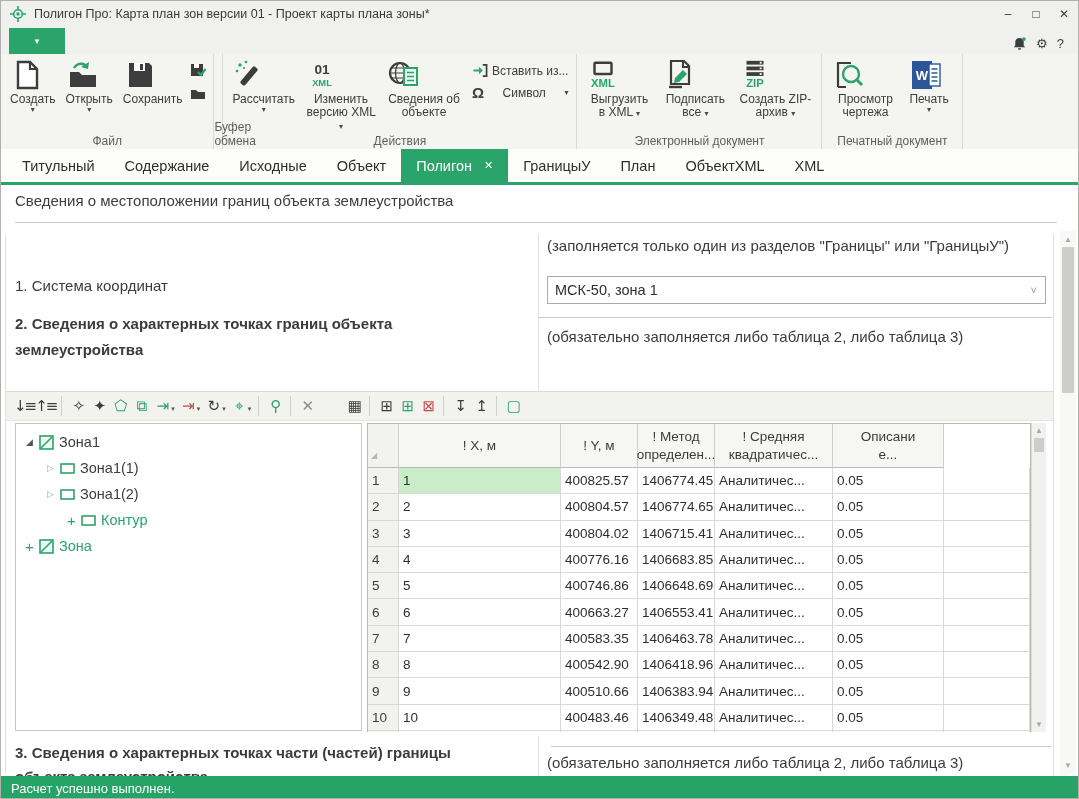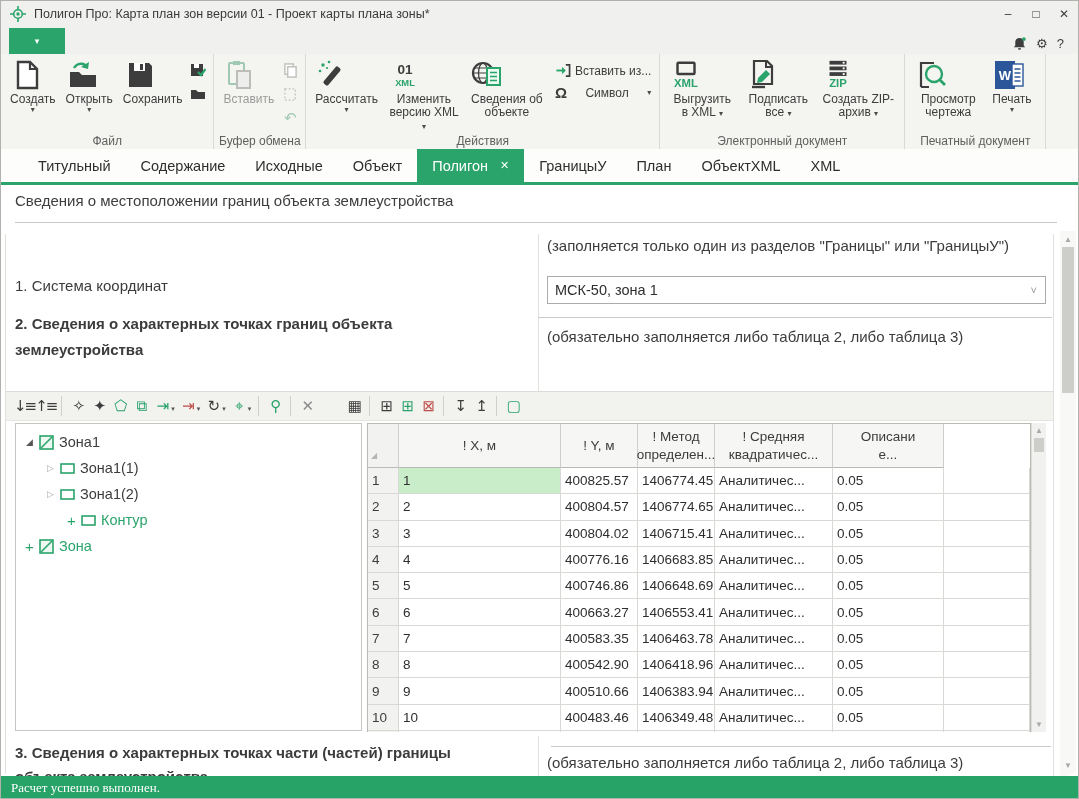--- a/index.html
+++ b/index.html
@@ -30,21 +30,21 @@
   .lbl{margin-top:2px;font-size:12px;line-height:13px;text-align:center;color:#3d3d3d;}
   .arr{font-size:8px;color:#4a4a4a;}
   .blk{display:block;line-height:8px;}
   .dis .lbl{color:#9b9b9b;}
   .smallcol{display:flex;flex-direction:column;gap:6px;margin:4px 2px 0 2px;}
   .sbtn{width:18px;height:18px;display:flex;align-items:center;justify-content:center;}
   .vstack{display:flex;flex-direction:column;gap:6px;margin:6px 4px 0 6px;}
   .srow{display:flex;align-items:center;gap:4px;font-size:12px;color:#3d3d3d;white-space:nowrap;justify-content:space-between;}
   .omega{font-size:15px;font-weight:bold;color:#3d3d3d;}
   
-  .doctabs{position:absolute;left:0;top:148px;right:0;height:33px;background:#fdfdfc;display:flex;align-items:stretch;padding-left:22px;}
+  .doctabs{position:absolute;left:0;top:148px;right:0;height:33px;background:#fdfdfc;display:flex;align-items:stretch;padding-left:6px;}
   .dtab{display:flex;align-items:center;padding:0 15px;font-size:14.5px;color:#2e2e2e;}
   .dtab.active{background:#2aa46b;color:#fff;}
   .dtab .x{margin-left:12px;font-size:11px;}
   .greenbar{position:absolute;left:0;top:181px;right:0;height:3px;background:#2aa46b;}
   
   .content{position:absolute;left:0;top:184px;width:1077px;height:591px;background:#fff;overflow:hidden;border-radius:12px;}
   .sec-title{position:absolute;left:14px;top:7px;font-size:15px;}
   .rule{position:absolute;border-top:1px solid #c9c9c6;}
   .vline{position:absolute;border-left:1px solid #e0e0dd;}
   .note{position:absolute;font-size:15px;color:#3c3c3c;}
@@ -81,21 +81,21 @@
          padding:0 4px;font-size:13.5px;color:#2e2e2e;overflow:hidden;white-space:nowrap;}
   .ncell{background:#f2f2f0;color:#3d3d3d;}
   .selcell{background:#c9edc9;}
   
   .vscroll{position:absolute;background:#f1f1ef;border-left:1px solid #dcdcd8;}
   .sb-arrow{position:absolute;left:0;right:0;text-align:center;font-size:8px;color:#a9a9a5;}
   .sb-thumb{position:absolute;left:2px;right:2px;background:#cdcdc9;}
   .tbl-vscroll{left:664px;top:0;bottom:0;width:14px;}
   .main-vscroll{left:1059px;top:46px;bottom:0;width:16px;border-left:none;background:#f8f8f6;}
   
-  .statusbar{position:absolute;left:0;top:775px;right:0;height:24px;background:#27a368;color:#fff;display:flex;align-items:center;padding-left:10px;font-size:13px;font-family:Liberation Serif, serif;}
+  .statusbar{position:absolute;left:0;top:775px;right:0;height:24px;background:#27a368;color:#fff;display:flex;align-items:center;padding-left:10px;font-size:13px;}
 </style>
 </head>
 <body>
 
 <div class="win">
 
   <div class="titlebar">
     <svg class="appicon" viewBox="0 0 16 16">
       <circle cx="8" cy="8" r="4.3" fill="none" stroke="#2aa46b" stroke-width="1.6"></circle>
       <circle cx="8" cy="8" r="1.7" fill="#2aa46b"></circle>
@@ -167,46 +167,20 @@
             <svg width="16" height="16" viewBox="0 0 16 16">
               <path d="M1 13V4h5l2 2h7v7z" fill="#3d3d3d"></path>
             </svg>
           </div>
         </div>
       </div>
       <div class="glabel">Файл</div>
     </div>
 
     <div class="rgroup">
-      <div class="rbtns">
-        <div class="bigbtn dis">
-          <svg class="bicon" viewBox="0 0 32 32">
-            <rect x="5" y="4" width="15" height="21" rx="1" fill="none" stroke="#9fc9b2" stroke-width="2"></rect>
-            <rect x="9" y="2" width="7" height="4" fill="#9fc9b2"></rect>
-            <path d="M13 12h13v17H13z" fill="#ededeb" stroke="#bcbcb8" stroke-width="2"></path>
-          </svg>
-          <div class="lbl"><span>Вставить</span></div>
-        </div>
-        <div class="smallcol">
-          <div class="sbtn">
-            <svg width="15" height="15" viewBox="0 0 16 16">
-              <rect x="2" y="1" width="9" height="11" fill="#fff" stroke="#c2c2be" stroke-width="1.6"></rect>
-              <rect x="5" y="4" width="9" height="11" fill="#fff" stroke="#c2c2be" stroke-width="1.6"></rect>
-            </svg>
-          </div>
-          <div class="sbtn">
-            <svg width="15" height="15" viewBox="0 0 16 16">
-              <rect x="2" y="2" width="11" height="12" fill="none" stroke="#c2c2be" stroke-width="1.4" stroke-dasharray="2 2"></rect>
-            </svg>
-          </div>
-          <div class="sbtn">
-            <span class="gi" style="color:#9fc9b2;font-size:15px">↶</span>
-          </div>
-        </div>
-      </div>
       <div class="glabel">Буфер обмена</div>
     </div>
 
     <div class="rgroup">
       <div class="rbtns">
         <div class="bigbtn">
           <svg class="bicon" viewBox="0 0 32 32">
             <rect x="13" y="6" width="6" height="22" rx="2" transform="rotate(40 16 17)" fill="#3d3d3d"></rect>
             <circle cx="7" cy="6" r="1.7" fill="#2aa46b"></circle>
               <circle cx="13" cy="3" r="1.3" fill="#2aa46b"></circle>

